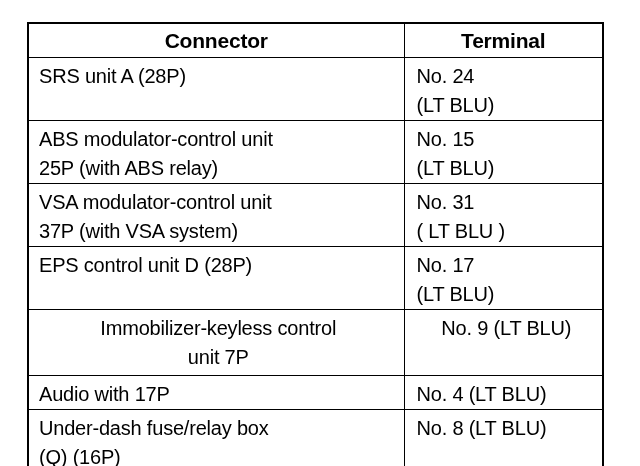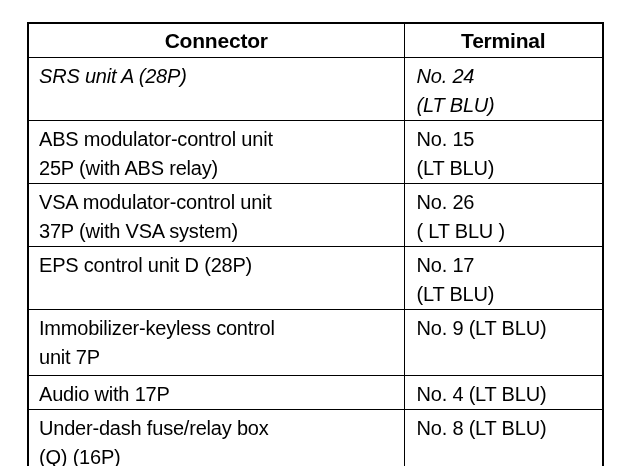--- a/index.html
+++ b/index.html
@@ -72,25 +72,25 @@
     white-space: pre-line;
   }
   td.connector-cell .cell-text {
     padding: 4px 6px 0 10px;
   }
   td.terminal-cell .cell-text {
     padding: 4px 6px 0 12px;
   }
 
   
-  tr.r-h1 td { height: 59px; font-style: italic; }   
+  tr.r-h1 td { height: 59px; }   
   tr.r-h2 td { height: 60px; }   
   tr.r-h3 td { height: 59px; }
   tr.r-h4 td { height: 59px; }
-  tr.r-h5 td { height: 65px; }
+  tr.r-h5 td { height: 65px; text-align: center; }
   tr.r-h6 td { height: 32px; }   
   tr.r-h7 td { height: 58px; }
 </style>
 </head>
 <body>
 
 <div id="page">
 
   <table id="spec-table">
     <colgroup>
@@ -131,21 +131,21 @@
 (LT BLU)</div>
         </td>
       </tr>
 
       <tr class="r-h3">
         <td class="connector-cell">
           <div class="cell-text">VSA modulator-control unit
 37P (with VSA system)</div>
         </td>
         <td class="terminal-cell">
-          <div class="cell-text">No. 26
+          <div class="cell-text">No. 31
 ( LT BLU )</div>
         </td>
       </tr>
 
       <tr class="r-h4">
         <td class="connector-cell">
           <div class="cell-text">EPS control unit D (28P)</div>
         </td>
         <td class="terminal-cell">
           <div class="cell-text">No. 17

